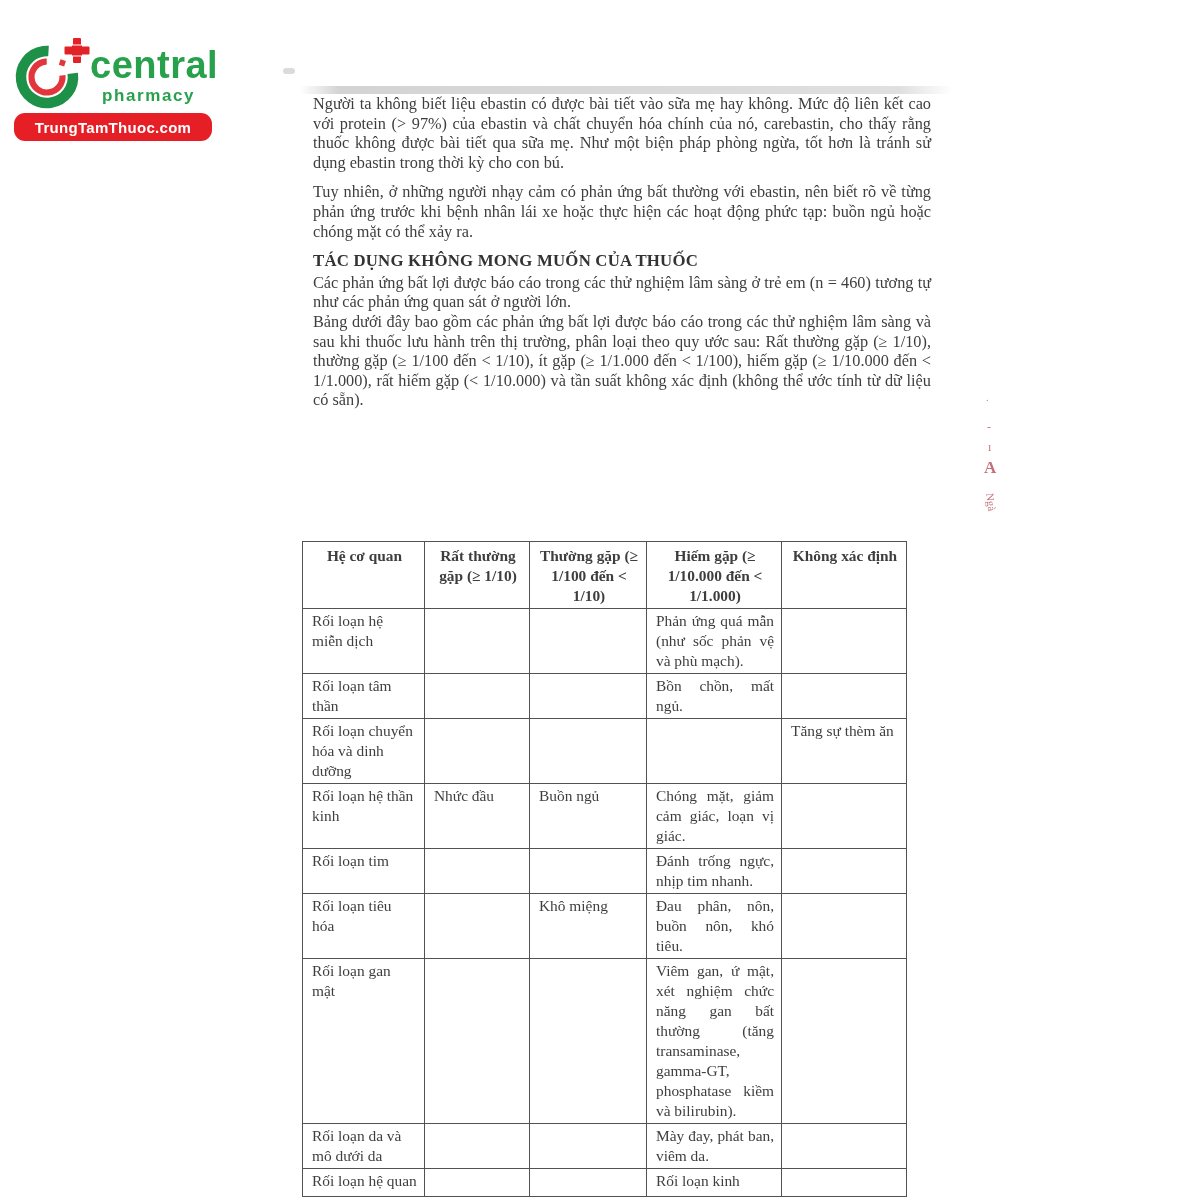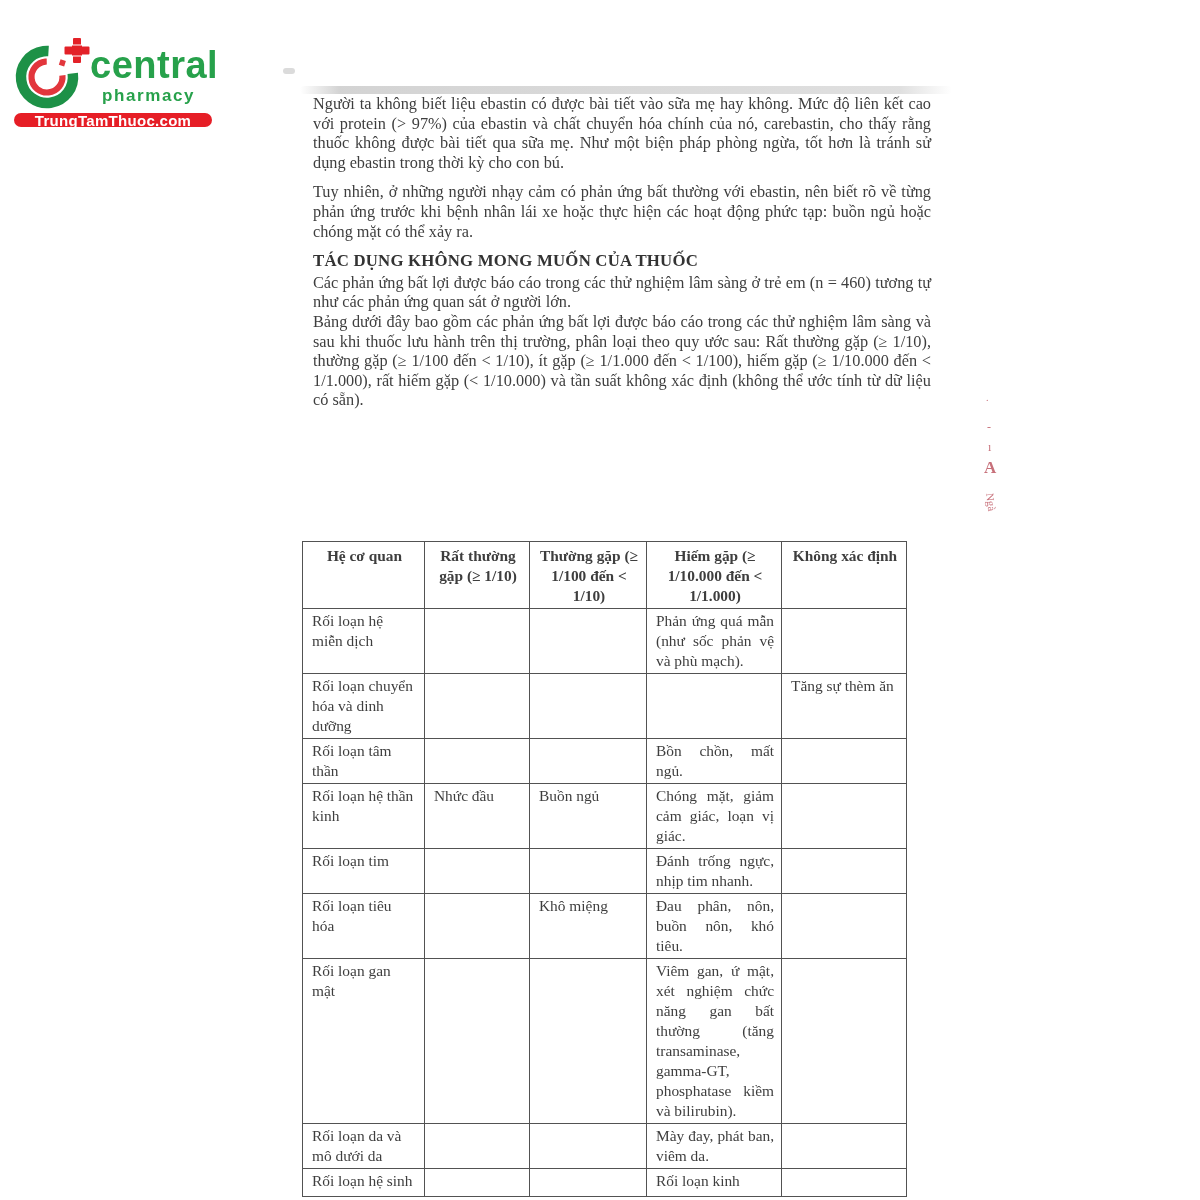--- a/index.html
+++ b/index.html
@@ -6,21 +6,21 @@
   .page{position:relative;width:1200px;height:1200px;background:#ffffff;overflow:hidden;
         font-family:"Liberation Serif", serif;color:#3e3e3e;}
 
   
   .logo{position:absolute;left:14px;top:36px;width:246px;height:110px;}
   .logo .mark{position:absolute;left:0;top:0;}
   .brand{position:absolute;left:76px;top:8px;font-family:"Liberation Sans",sans-serif;
          font-weight:bold;font-size:38px;color:#27a14b;letter-spacing:0.5px;}
   .brand-sub{position:absolute;left:80px;top:50px;font-family:"Liberation Sans",sans-serif;
          font-weight:bold;font-size:17px;color:#27a14b;letter-spacing:1.6px;margin-left:8px;}
-  .banner{position:absolute;left:0px;top:77px;width:198px;height:14px;background:#e61e26;
+  .banner{position:absolute;left:0px;top:77px;width:198px;height:28px;background:#e61e26;
           border-radius:11px;display:flex;align-items:center;justify-content:center;
           font-family:"Liberation Sans",sans-serif;font-weight:bold;font-size:15px;color:#ffffff;
           letter-spacing:0.3px;}
 
   
   .streak-top{position:absolute;left:300px;top:86px;width:652px;height:8px;border-radius:4px;
     background:linear-gradient(90deg,rgba(175,175,175,0) 0%,rgba(168,168,168,0.5) 6%,rgba(180,180,180,0.42) 92%,rgba(175,175,175,0) 100%);}
   .streak-dot{position:absolute;left:283px;top:68px;width:12px;height:6px;border-radius:3px;
     background:rgba(160,160,160,0.38);}
   .margin-marks{position:absolute;left:978px;top:392px;width:30px;height:150px;color:#b5414e;}
@@ -105,33 +105,33 @@
       <th>Hiếm gặp (≥ 1/10.000 đến &lt; 1/1.000)</th>
       <th>Không xác định</th>
     </tr>
     <tr style="height:58px">
       <td>Rối loạn hệ miễn dịch</td>
       <td></td>
       <td></td>
       <td class="just">Phản ứng quá mẫn (như sốc phản vệ và phù mạch).</td>
       <td></td>
     </tr>
+    <tr style="height:38px">
+      <td>Rối loạn tâm thần</td>
+      <td></td>
+      <td></td>
+      <td class="just">Bồn chồn, mất ngủ.</td>
+      <td></td>
+    </tr>
     <tr style="height:55px">
       <td>Rối loạn chuyển hóa và dinh dưỡng</td>
       <td></td>
       <td></td>
       <td class="just"></td>
       <td>Tăng sự thèm ăn</td>
-    </tr>
-    <tr style="height:38px">
-      <td>Rối loạn tâm thần</td>
-      <td></td>
-      <td></td>
-      <td class="just">Bồn chồn, mất ngủ.</td>
-      <td></td>
     </tr>
     <tr style="height:57px">
       <td>Rối loạn hệ thần kinh</td>
       <td>Nhức đầu</td>
       <td>Buồn ngủ</td>
       <td class="just">Chóng mặt, giảm cảm giác, loạn vị giác.</td>
       <td></td>
     </tr>
     <tr style="height:38px">
       <td>Rối loạn tim</td>
@@ -155,21 +155,21 @@
       <td></td>
     </tr>
     <tr style="height:44px">
       <td>Rối loạn da và mô dưới da</td>
       <td></td>
       <td></td>
       <td class="just">Mày đay, phát ban, viêm da.</td>
       <td></td>
     </tr>
     <tr style="height:28px">
-      <td>Rối loạn hệ sinh</td>
+      <td>Rối loạn hệ quan</td>
       <td></td>
       <td></td>
       <td class="just">Rối loạn kinh</td>
       <td></td>
     </tr>
   </tbody>
     </table>
 
 </div>
 

